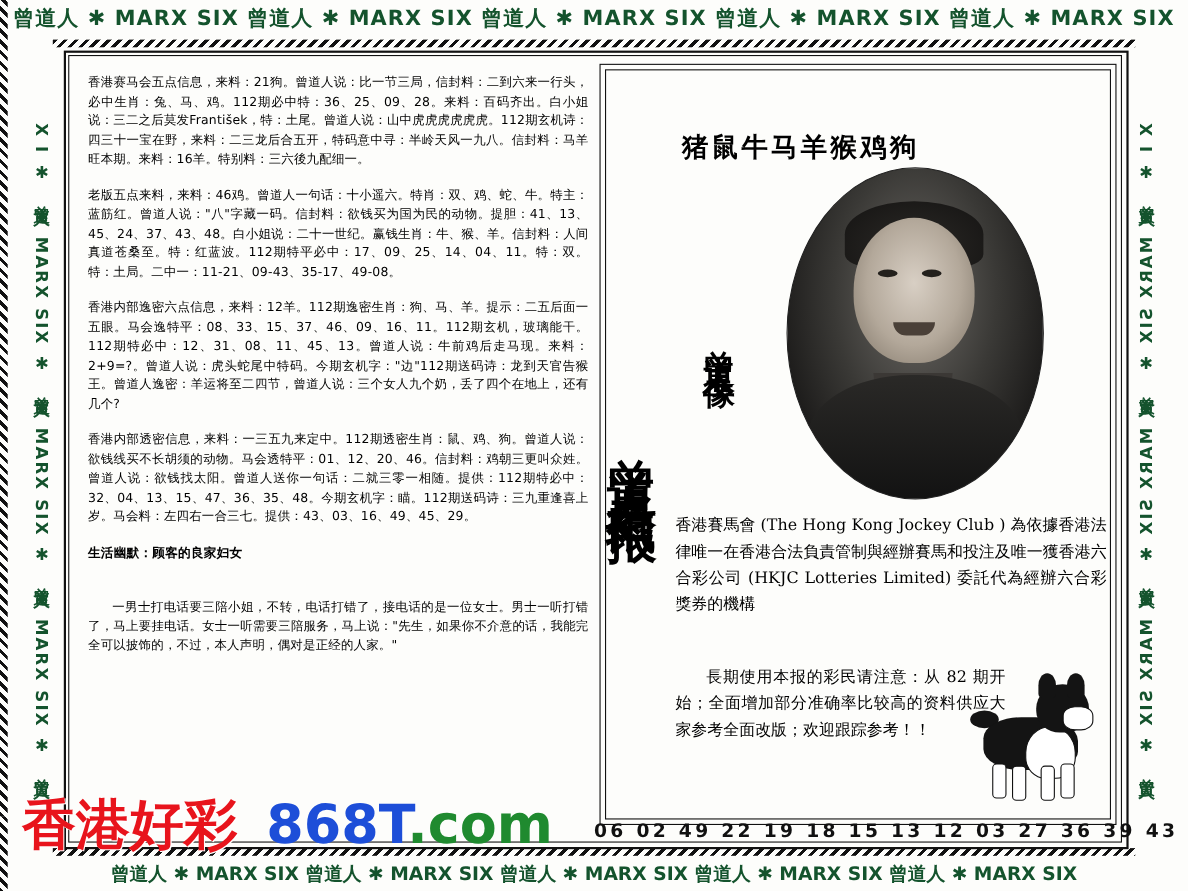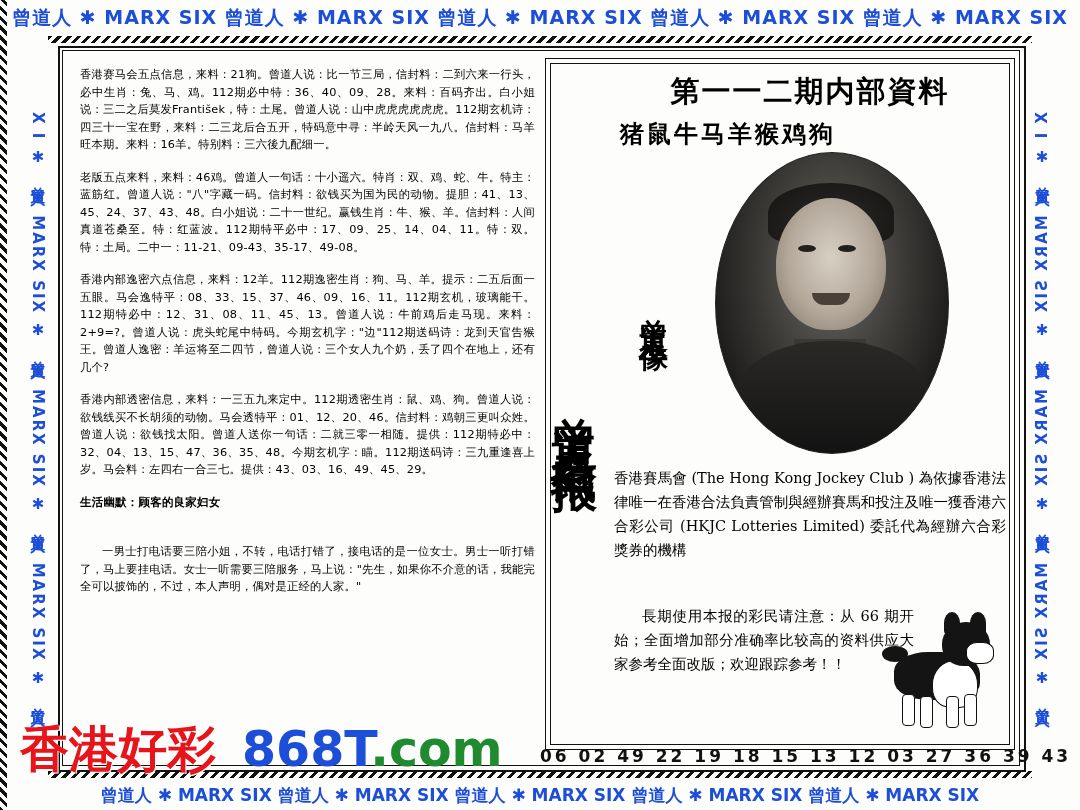--- a/index.html
+++ b/index.html
@@ -13,21 +13,21 @@
   .page{
     position:absolute;inset:0;
     background:#fdfdfb;
   }
 
   
   .band{
     position:absolute;
     font-family:"DejaVu Sans", sans-serif;
     font-weight:bold;
-    color:#1d4ed8;
+    color:#14532d;
     white-space:nowrap;
     overflow:hidden;
   }
   .band-top{
     left:0;top:0;width:1080px;height:34px;
     font-size:19px;line-height:34px;
     letter-spacing:1px;
     text-align:center;
   }
   .band-bottom{
@@ -270,50 +270,49 @@
 
   <div class="zigzag zz-top"></div>
   <div class="zigzag zz-bot"></div>
   <div class="zz-left"></div>
   <div class="zz-right"></div>
 
   <div class="inner-frame"></div>
   <div class="inner-frame2"></div>
 
   <div class="left-col">
-    <div class="para">香港赛马会五点信息，来料：21狗。曾道人说：比一节三局，信封料：二到六来一行头，必中生肖：兔、马、鸡。112期必中特：36、40、09、28。来料：百码齐出。白小姐说：三二之后莫发František，特：土尾。曾道人说：山中虎虎虎虎虎虎。112期玄机诗：四三十一宝在野，来料：二三龙后合五开，特码意中寻：半岭天风一九八。信封料：马羊旺本期。来料：16羊。特别料：三六後九配细一。</div>
+    <div class="para">香港赛马会五点信息，来料：21狗。曾道人说：比一节三局，信封料：二到六来一行头，必中生肖：兔、马、鸡。112期必中特：36、25、09、28。来料：百码齐出。白小姐说：三二之后莫发František，特：土尾。曾道人说：山中虎虎虎虎虎虎。112期玄机诗：四三十一宝在野，来料：二三龙后合五开，特码意中寻：半岭天风一九八。信封料：马羊旺本期。来料：16羊。特别料：三六後九配细一。</div>
     <div class="para">老版五点来料，来料：46鸡。曾道人一句话：十小遥六。特肖：双、鸡、蛇、牛。特主：蓝筋红。曾道人说："八"字藏一码。信封料：欲钱买为国为民的动物。提胆：41、13、45、24、37、43、48。白小姐说：二十一世纪。赢钱生肖：牛、猴、羊。信封料：人间真道苍桑至。特：红蓝波。112期特平必中：17、09、25、14、04、11。特：双。特：土局。二中一：11-21、09-43、35-17、49-08。</div>
     <div class="para">香港内部逸密六点信息，来料：12羊。112期逸密生肖：狗、马、羊。提示：二五后面一五眼。马会逸特平：08、33、15、37、46、09、16、11。112期玄机，玻璃能干。112期特必中：12、31、08、11、45、13。曾道人说：牛前鸡后走马现。来料：2+9=?。曾道人说：虎头蛇尾中特码。今期玄机字："边"112期送码诗：龙到天官告猴王。曾道人逸密：羊运将至二四节，曾道人说：三个女人九个奶，丢了四个在地上，还有几个?</div>
     <div class="para">香港内部透密信息，来料：一三五九来定中。112期透密生肖：鼠、鸡、狗。曾道人说：欲钱线买不长胡须的动物。马会透特平：01、12、20、46。信封料：鸡朝三更叫众姓。曾道人说：欲钱找太阳。曾道人送你一句话：二就三零一相随。提供：112期特必中：32、04、13、15、47、36、35、48。今期玄机字：瞄。112期送码诗：三九重逢喜上岁。马会料：左四右一合三七。提供：43、03、16、49、45、29。</div>
     <div class="para joke-title">生活幽默：顾客的良家妇女</div>
     <div class="para indent">一男士打电话要三陪小姐，不转，电话打错了，接电话的是一位女士。男士一听打错了，马上要挂电话。女士一听需要三陪服务，马上说："先生，如果你不介意的话，我能完全可以披饰的，不过，本人声明，偶对是正经的人家。"</div>
   </div>
 
   <div class="right-panel">
     <div class="right-inner"></div>
   </div>
 
-  <div class="headline">第一一二期内部資料</div>
   <div class="zodiac-row">猪鼠牛马羊猴鸡狗</div>
   <div class="vert-title">曾道人玉像</div>
 
   <div class="portrait">
     <div class="hair"></div>
     <div class="face"></div>
     <div class="eye l"></div>
     <div class="eye r"></div>
     <div class="mouth"></div>
     <div class="collar"></div>
     <div class="body"></div>
   </div>
 
   <div class="big-vert">曾道人老鼠报</div>
 
   <div class="body-text">香港賽馬會 (The Hong Kong Jockey Club ) 為依據香港法律唯一在香港合法負責管制與經辦賽馬和投注及唯一獲香港六合彩公司 (HKJC Lotteries Limited) 委託代為經辦六合彩獎券的機構</div>
-  <div class="body-text2">長期使用本报的彩民请注意：从 66 期开始；全面增加部分准确率比较高的资料供应大家参考全面改版；欢迎跟踪参考！！</div>
+  <div class="body-text2">長期使用本报的彩民请注意：从 82 期开始；全面增加部分准确率比较高的资料供应大家参考全面改版；欢迎跟踪参考！！</div>
 
   <div class="dog">
     <div class="d-tail"></div>
     <div class="d-body"></div>
     <div class="d-chest"></div>
     <div class="d-leg l1"></div>
     <div class="d-leg l2"></div>
     <div class="d-leg l3"></div>
     <div class="d-leg l4"></div>
     <div class="d-head"></div>

